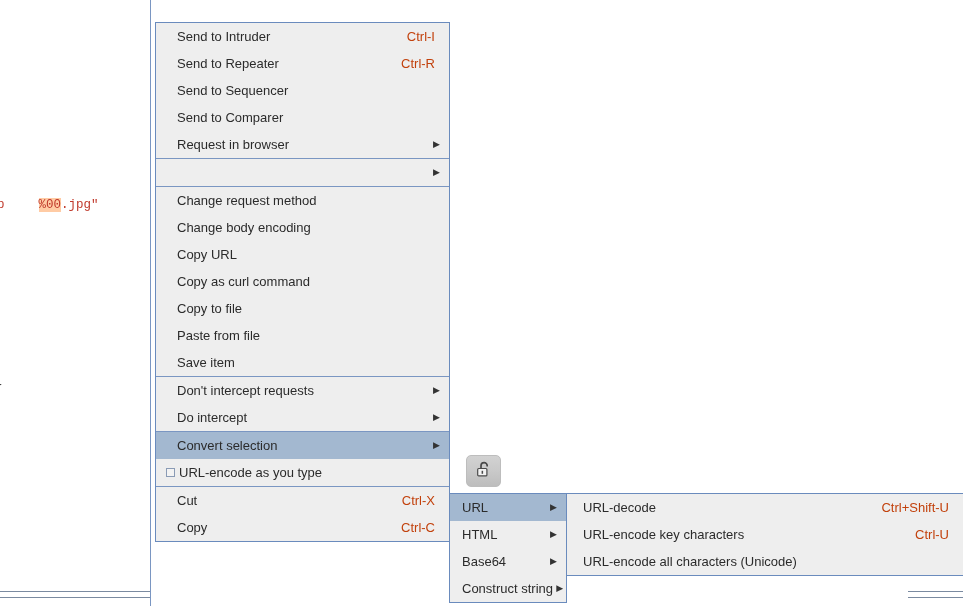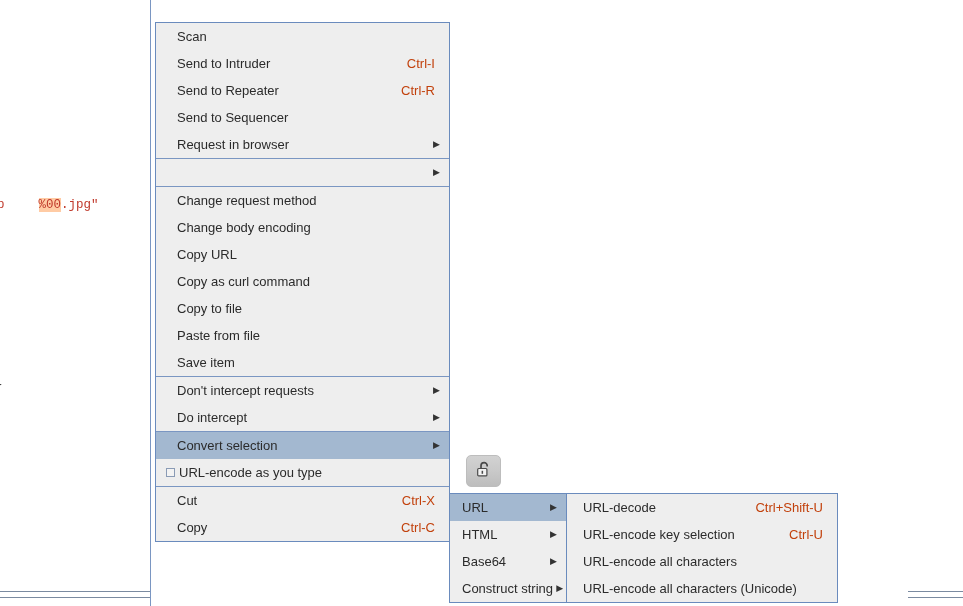--- a/index.html
+++ b/index.html
@@ -140,21 +140,21 @@
   }
   
   #submenu-convert {
     left: 449px; top: 493px;
     width: 118px;
   }
   #submenu-convert .menu-item .label { padding-left: 4px; }
   
   #submenu-url {
     left: 566px; top: 493px;
-    width: 272px;
+    width: 398px;
   }
   #submenu-url .menu-item .label { padding-left: 8px; }
 </style>
 </head>
 <body>
 
 <div id="bg-panel">
 
   <div class="bg-code" id="bg-frag-top"><span>;</span></div>
 
@@ -175,35 +175,35 @@
     <svg width="17" height="18" viewBox="0 0 17 18">
       <path d="M5.5 8 V5.2 A3.1 3.1 0 0 1 11.7 5.2 V6.0" fill="none" stroke="#4a4a4a" stroke-width="1.7"></path>
       <rect x="2.2" y="8" width="9.2" height="7.4" rx="1" fill="#f2f2f2" stroke="#4a4a4a" stroke-width="1.2"></rect>
       <rect x="6.1" y="10.3" width="1.5" height="3.0" fill="#4a4a4a"></rect>
     </svg>
   </span>
 </div>
 
 <div class="menu" id="context-menu">
     <div class="menu-item">
-      <span class="label">Scan</span>
-      <span class="spacer"></span>
-    </div>
-    <div class="menu-item">
       <span class="label">Send to Intruder</span>
       <span class="spacer"></span>
       <span class="accel">Ctrl-I</span>
     </div>
     <div class="menu-item">
       <span class="label">Send to Repeater</span>
       <span class="spacer"></span>
       <span class="accel">Ctrl-R</span>
     </div>
     <div class="menu-item">
       <span class="label">Send to Sequencer</span>
+      <span class="spacer"></span>
+    </div>
+    <div class="menu-item">
+      <span class="label">Send to Comparer</span>
       <span class="spacer"></span>
     </div>
     <div class="menu-item">
       <span class="label">Request in browser</span>
       <span class="spacer"></span>
       <span class="arrow">▶</span>
     </div>
     <div class="separator"></div>
     <div class="menu-item">
       <span class="spacer"></span>
@@ -296,25 +296,21 @@
     </div>
   </div>
 
 <div class="menu" id="submenu-url">
     <div class="menu-item">
       <span class="label">URL-decode</span>
       <span class="spacer"></span>
       <span class="accel">Ctrl+Shift-U</span>
     </div>
     <div class="menu-item">
-      <span class="label">URL-encode key selection</span>
+      <span class="label">URL-encode key characters</span>
       <span class="spacer"></span>
       <span class="accel">Ctrl-U</span>
     </div>
     <div class="menu-item">
-      <span class="label">URL-encode all characters</span>
-      <span class="spacer"></span>
-    </div>
-    <div class="menu-item">
       <span class="label">URL-encode all characters (Unicode)</span>
       <span class="spacer"></span>
     </div>
   </div>
 
 </body></html>

